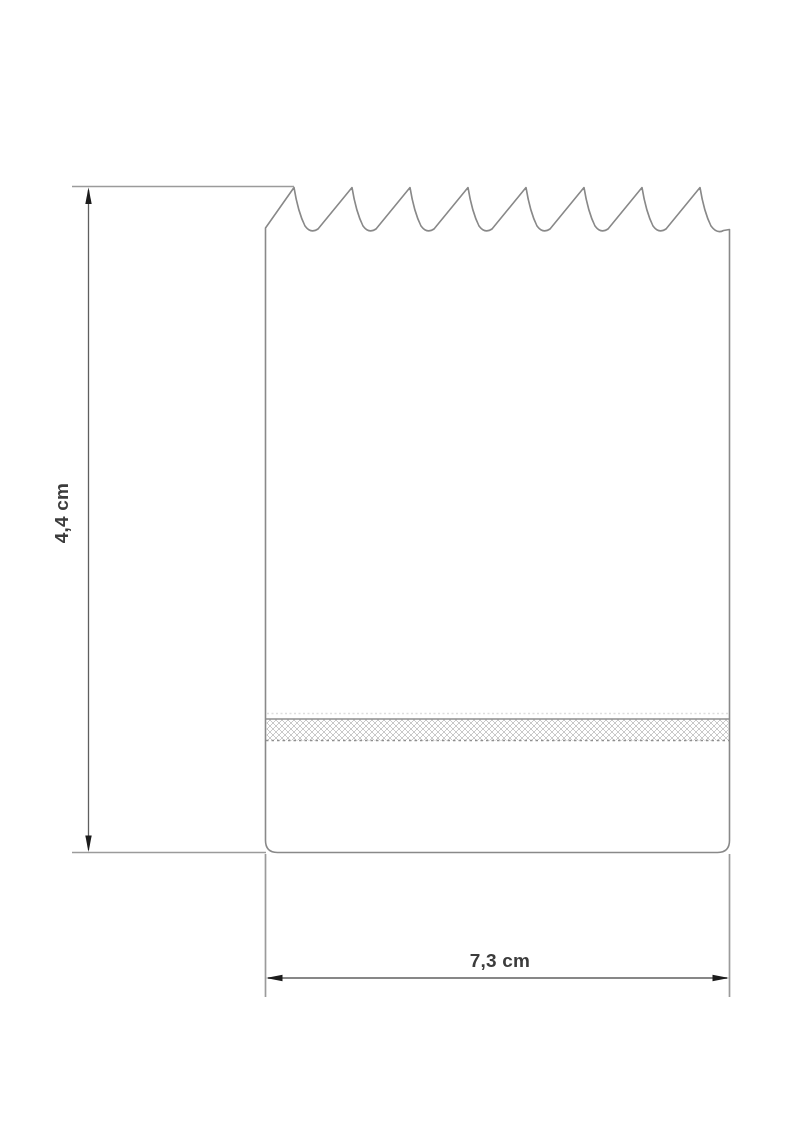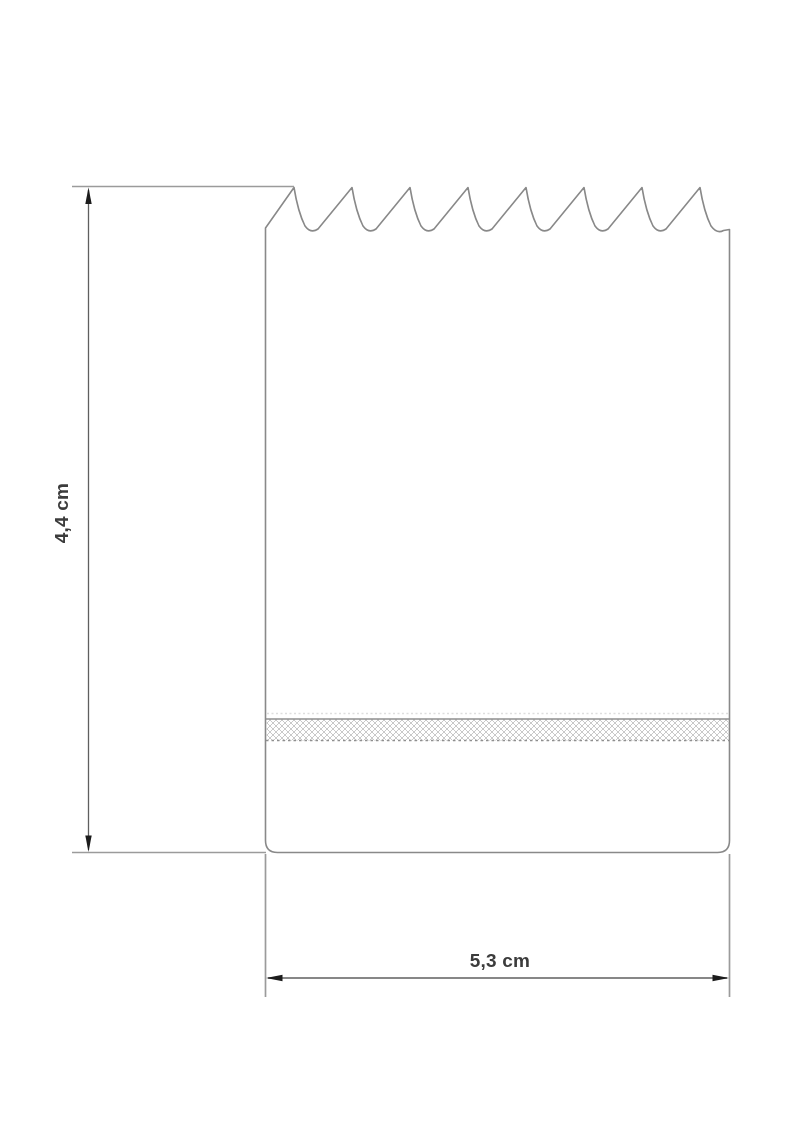--- a/index.html
+++ b/index.html
@@ -80,15 +80,15 @@
 
     <line x1="265.5" y1="854" x2="265.5" y2="997" stroke="#9b9b9b" stroke-width="1.7"></line>
     <line x1="729.5" y1="854" x2="729.5" y2="997" stroke="#9b9b9b" stroke-width="1.7"></line>
     <line x1="268" y1="978" x2="727" y2="978" stroke="#5f5f5f" stroke-width="1.3"></line>
     <polygon points="266,978 282.5,974.8 282.5,981.2" fill="#1c1c1c"></polygon>
     <polygon points="729,978 712.5,974.8 712.5,981.2" fill="#1c1c1c"></polygon>
   </svg>
 
   <div class="dim-label vertical">4,4 cm</div>
 
-  <div class="dim-label horizontal">5,3 cm</div>
+  <div class="dim-label horizontal">7,3 cm</div>
 
 </div>
 
 </body></html>

